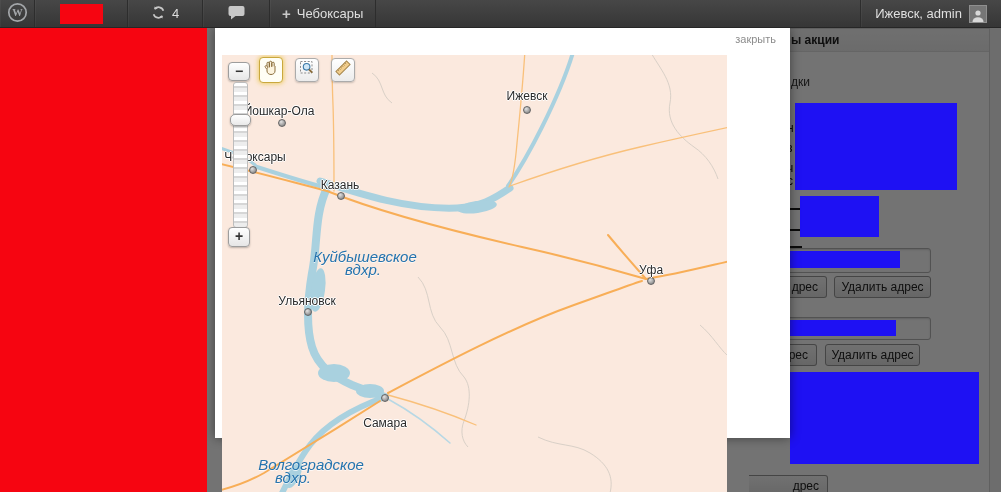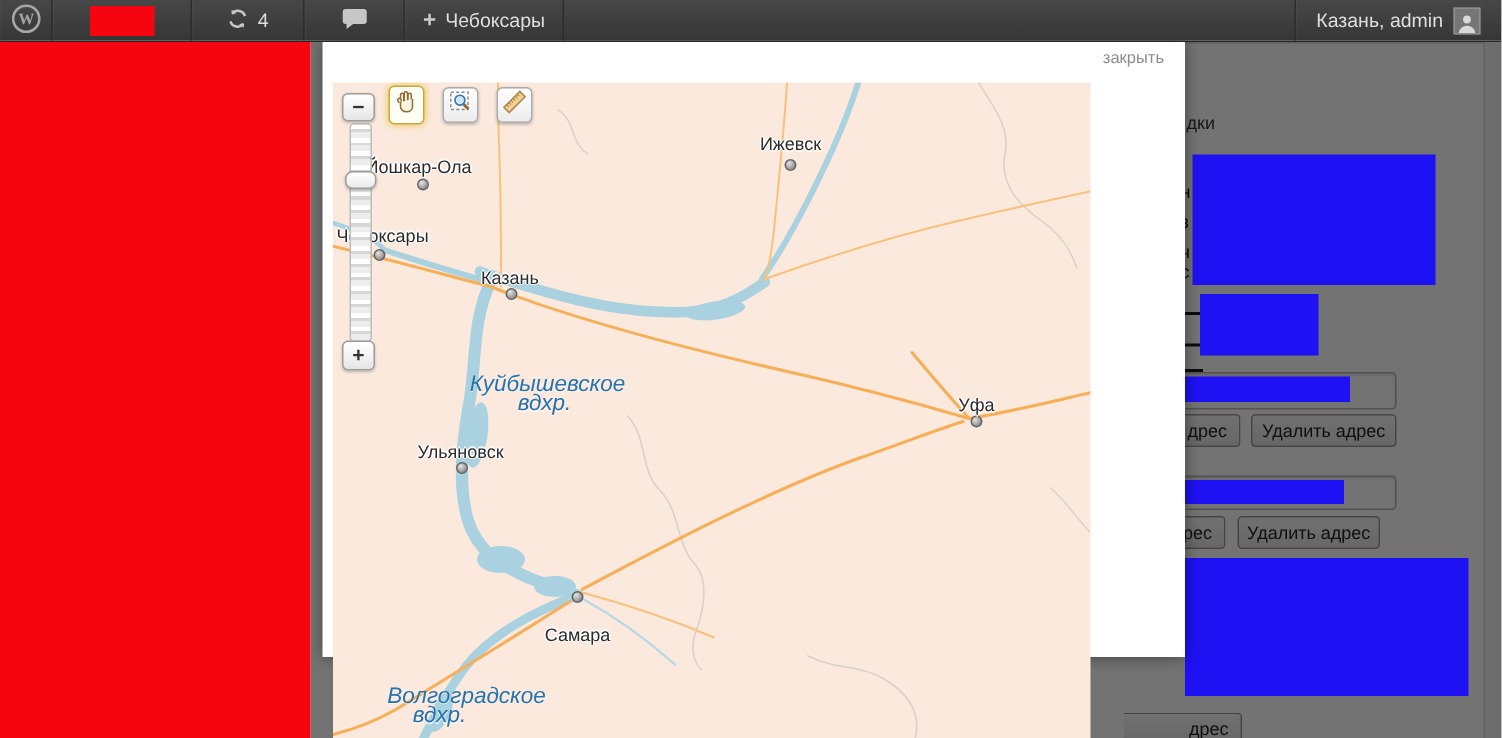--- a/index.html
+++ b/index.html
@@ -103,32 +103,35 @@
           <path d="M2.5 1 h12 a2 2 0 0 1 2 2 v6 a2 2 0 0 1 -2 2 h-7 l-4.5 3.4 v-3.4 h-0.5 a2 2 0 0 1 -2 -2 v-6 a2 2 0 0 1 2 -2 z" fill="#c7c7c7"></path>
         </svg>
       </span>
     </div>
     <div class="ab-item">
       <span class="ab-plus">+</span>
       <span>Чебоксары</span>
     </div>
     <div class="ab-spacer"></div>
     <div class="ab-item ab-right" style="padding:0 14px;">
-      <span>Казань, admin</span>
+      <span>Ижевск, admin</span>
       <span class="avatar">
         <svg width="14" height="13" viewBox="0 0 14 13">
           <circle cx="7" cy="4" r="2.6" fill="#d9d9d9"></circle>
           <path d="M1.5 13 a5.5 4.8 0 0 1 11 0 z" fill="#d9d9d9"></path>
         </svg>
       </span>
     </div>
   </div>
 
   <div class="abs panel-page"></div>
   <div class="abs metabox">
+    <div class="mb-head">
+      <span class="mb-title">ы акции</span>
+    </div>
     <span class="mb-sub">дки</span>
 
     <span class="frag" style="top:92px;">н</span>
     <span class="frag" style="top:112px;">з</span>
     <span class="frag" style="top:132px;">ч</span>
     <span class="frag" style="top:145px;">с</span>
     <span class="dash" style="top:179px;"></span>
     <span class="dash" style="top:200px;"></span>
     <span class="dash" style="top:217px;"></span>
 

